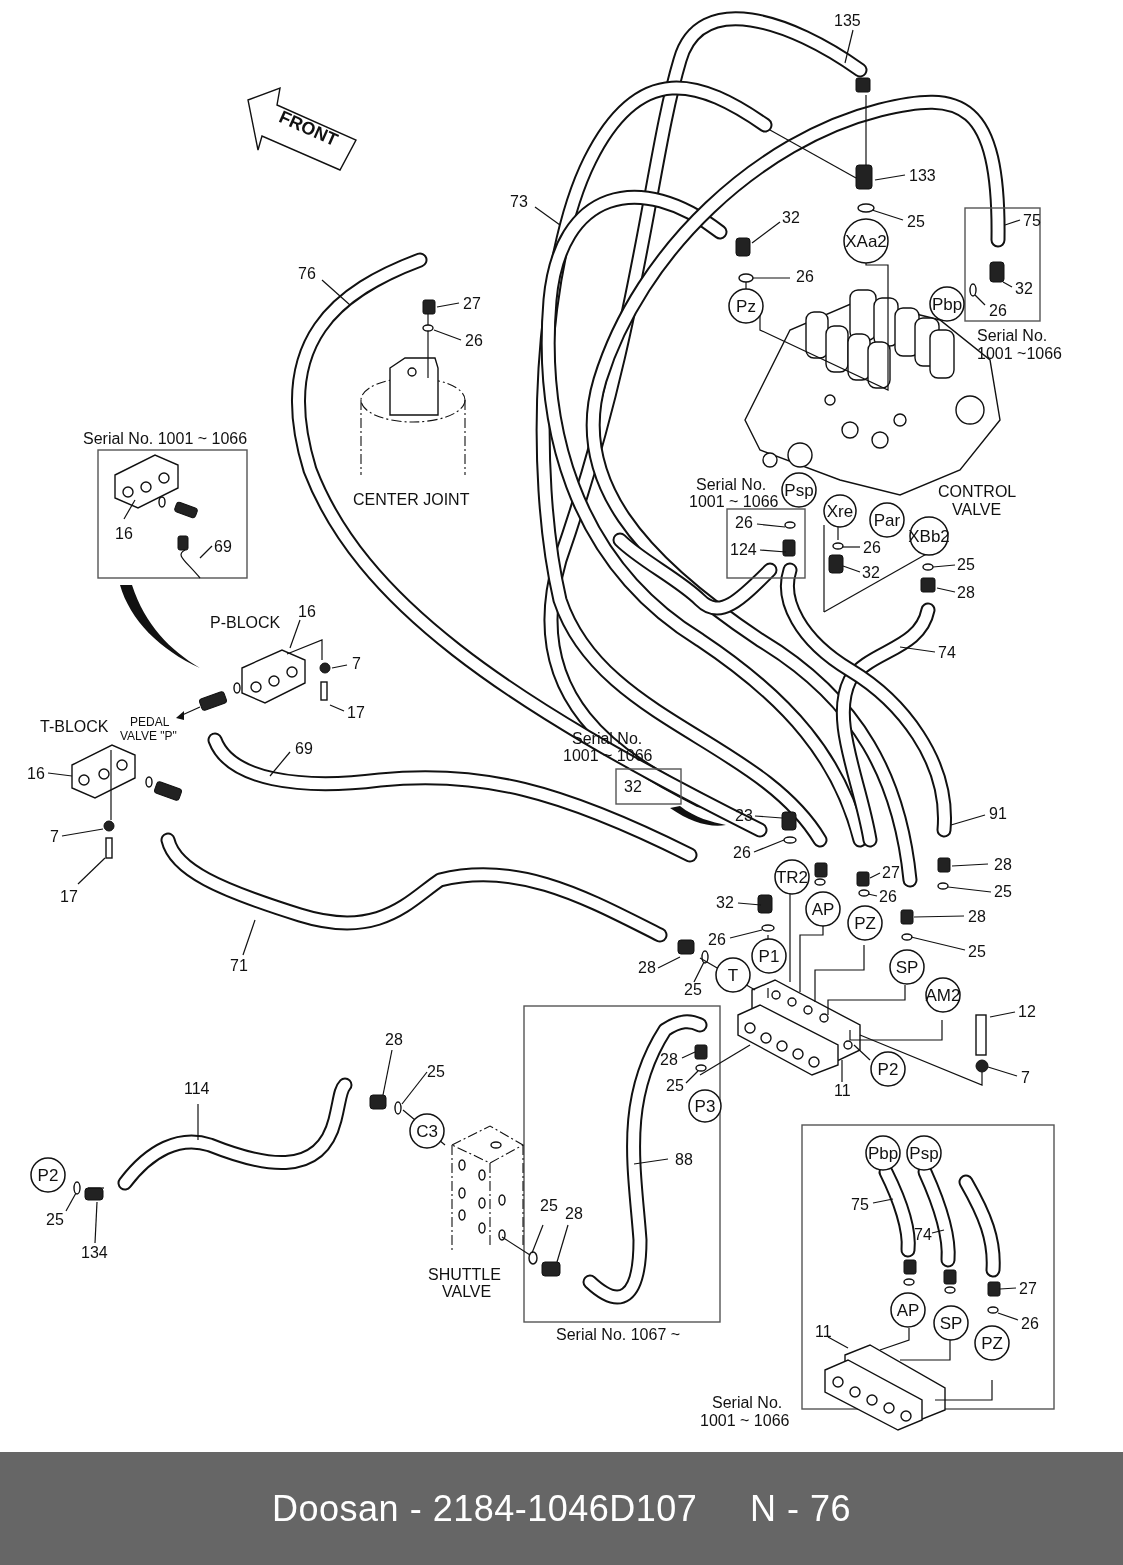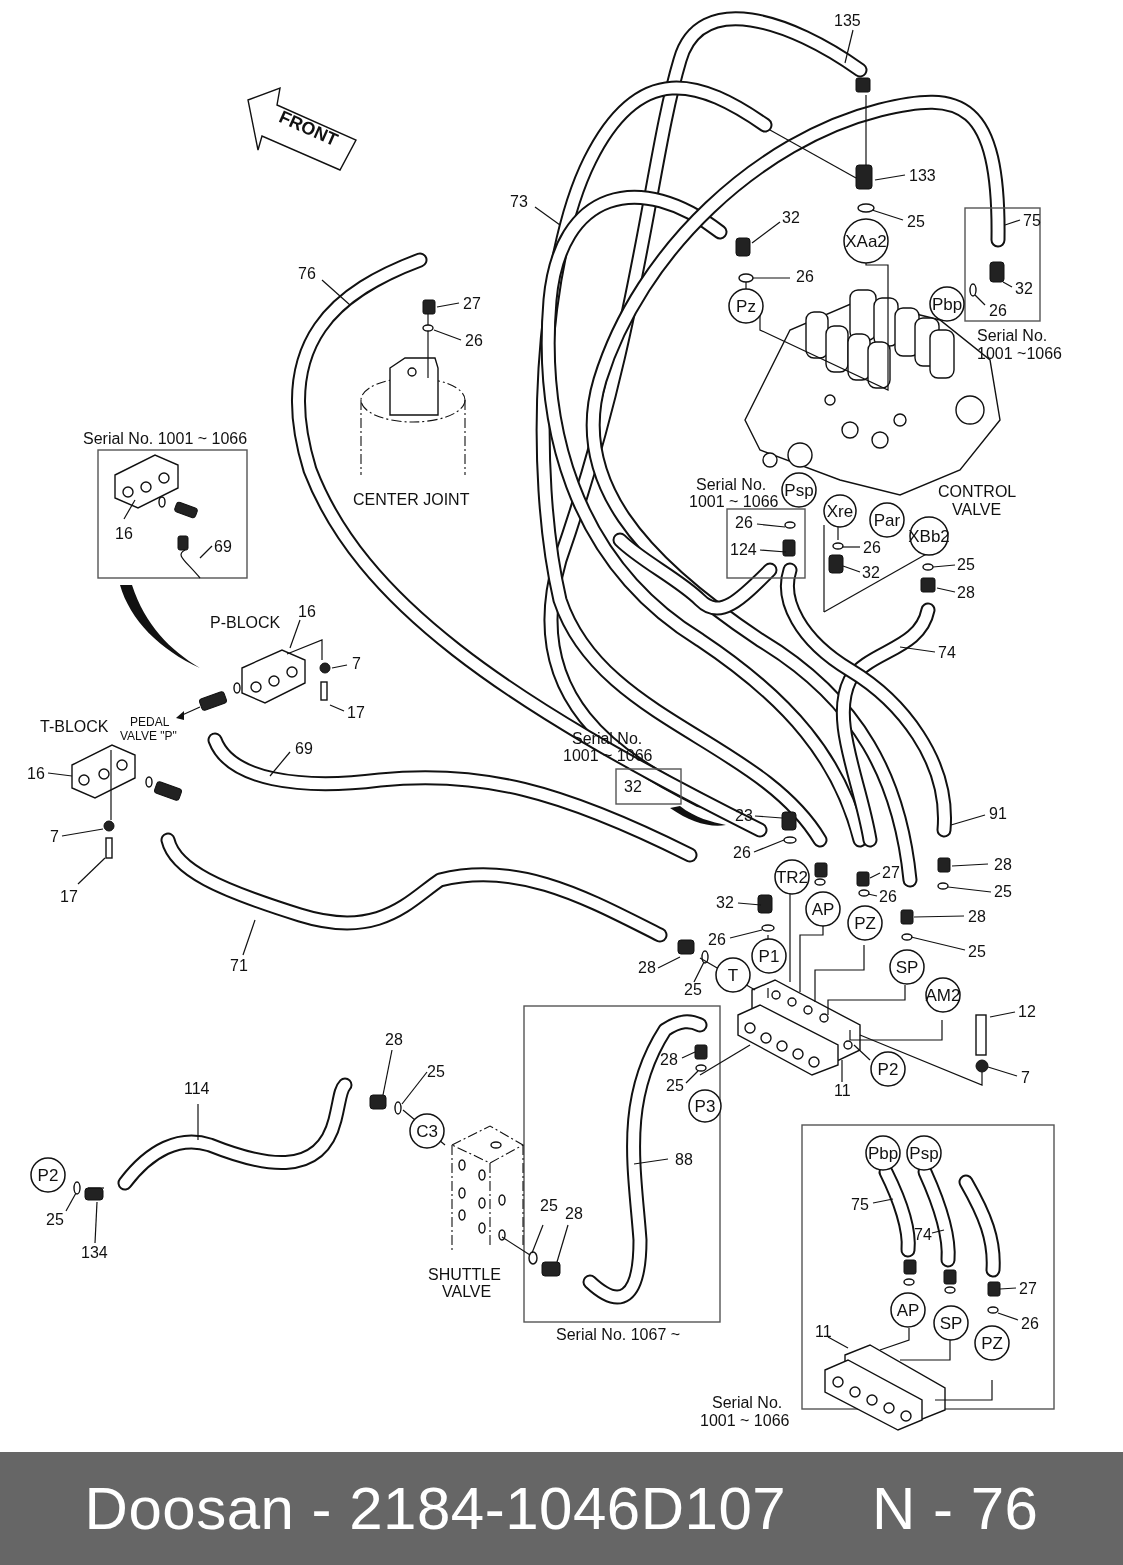--- a/index.html
+++ b/index.html
@@ -12,21 +12,21 @@
   .hose { fill: none; stroke: #111; stroke-width: 15; stroke-linecap: round; stroke-linejoin: round; }
   .hose-in { fill: none; stroke: #fff; stroke-width: 11; stroke-linecap: round; stroke-linejoin: round; }
   .lead { stroke: #111; stroke-width: 1.2; fill: none; }
   .thin { stroke: #111; stroke-width: 1.2; fill: none; }
   .box { stroke: #555; stroke-width: 1.4; fill: none; }
   .part { stroke: #111; stroke-width: 1.4; fill: #fff; }
   .dark { fill: #222; stroke: #111; stroke-width: 1; }
   .dash { stroke: #111; stroke-width: 1.1; fill: none; stroke-dasharray: 10 3 2 3; }
   .port-circle { fill: #fff; stroke: #111; stroke-width: 1.5; }
   #footer { position: absolute; left: 0; top: 1452px; width: 1123px; height: 113px; background: #666666; display: flex; align-items: center; justify-content: center; }
-  #footer-text { color: #ffffff; font-size: 60px; letter-spacing: 0.5px; white-space: pre; font-family: "Liberation Sans", "DejaVu Sans", sans-serif; }
+  #footer-text { color: #ffffff; font-size: 36px; letter-spacing: 0.5px; white-space: pre; font-family: "Liberation Sans", "DejaVu Sans", sans-serif; }
 </style>
 </head>
 <body>
 
 <svg id="diagram" viewBox="0 0 1123 1452" xmlns="http://www.w3.org/2000/svg">
 
   <g>
     <path class="hose" d="M860,70 C790,20 700,-10 680,60 C650,160 640,330 560,560 C520,700 620,760 700,800"></path>
     <path class="hose-in" d="M860,70 C790,20 700,-10 680,60 C650,160 640,330 560,560 C520,700 620,760 700,800"></path>
   </g>

